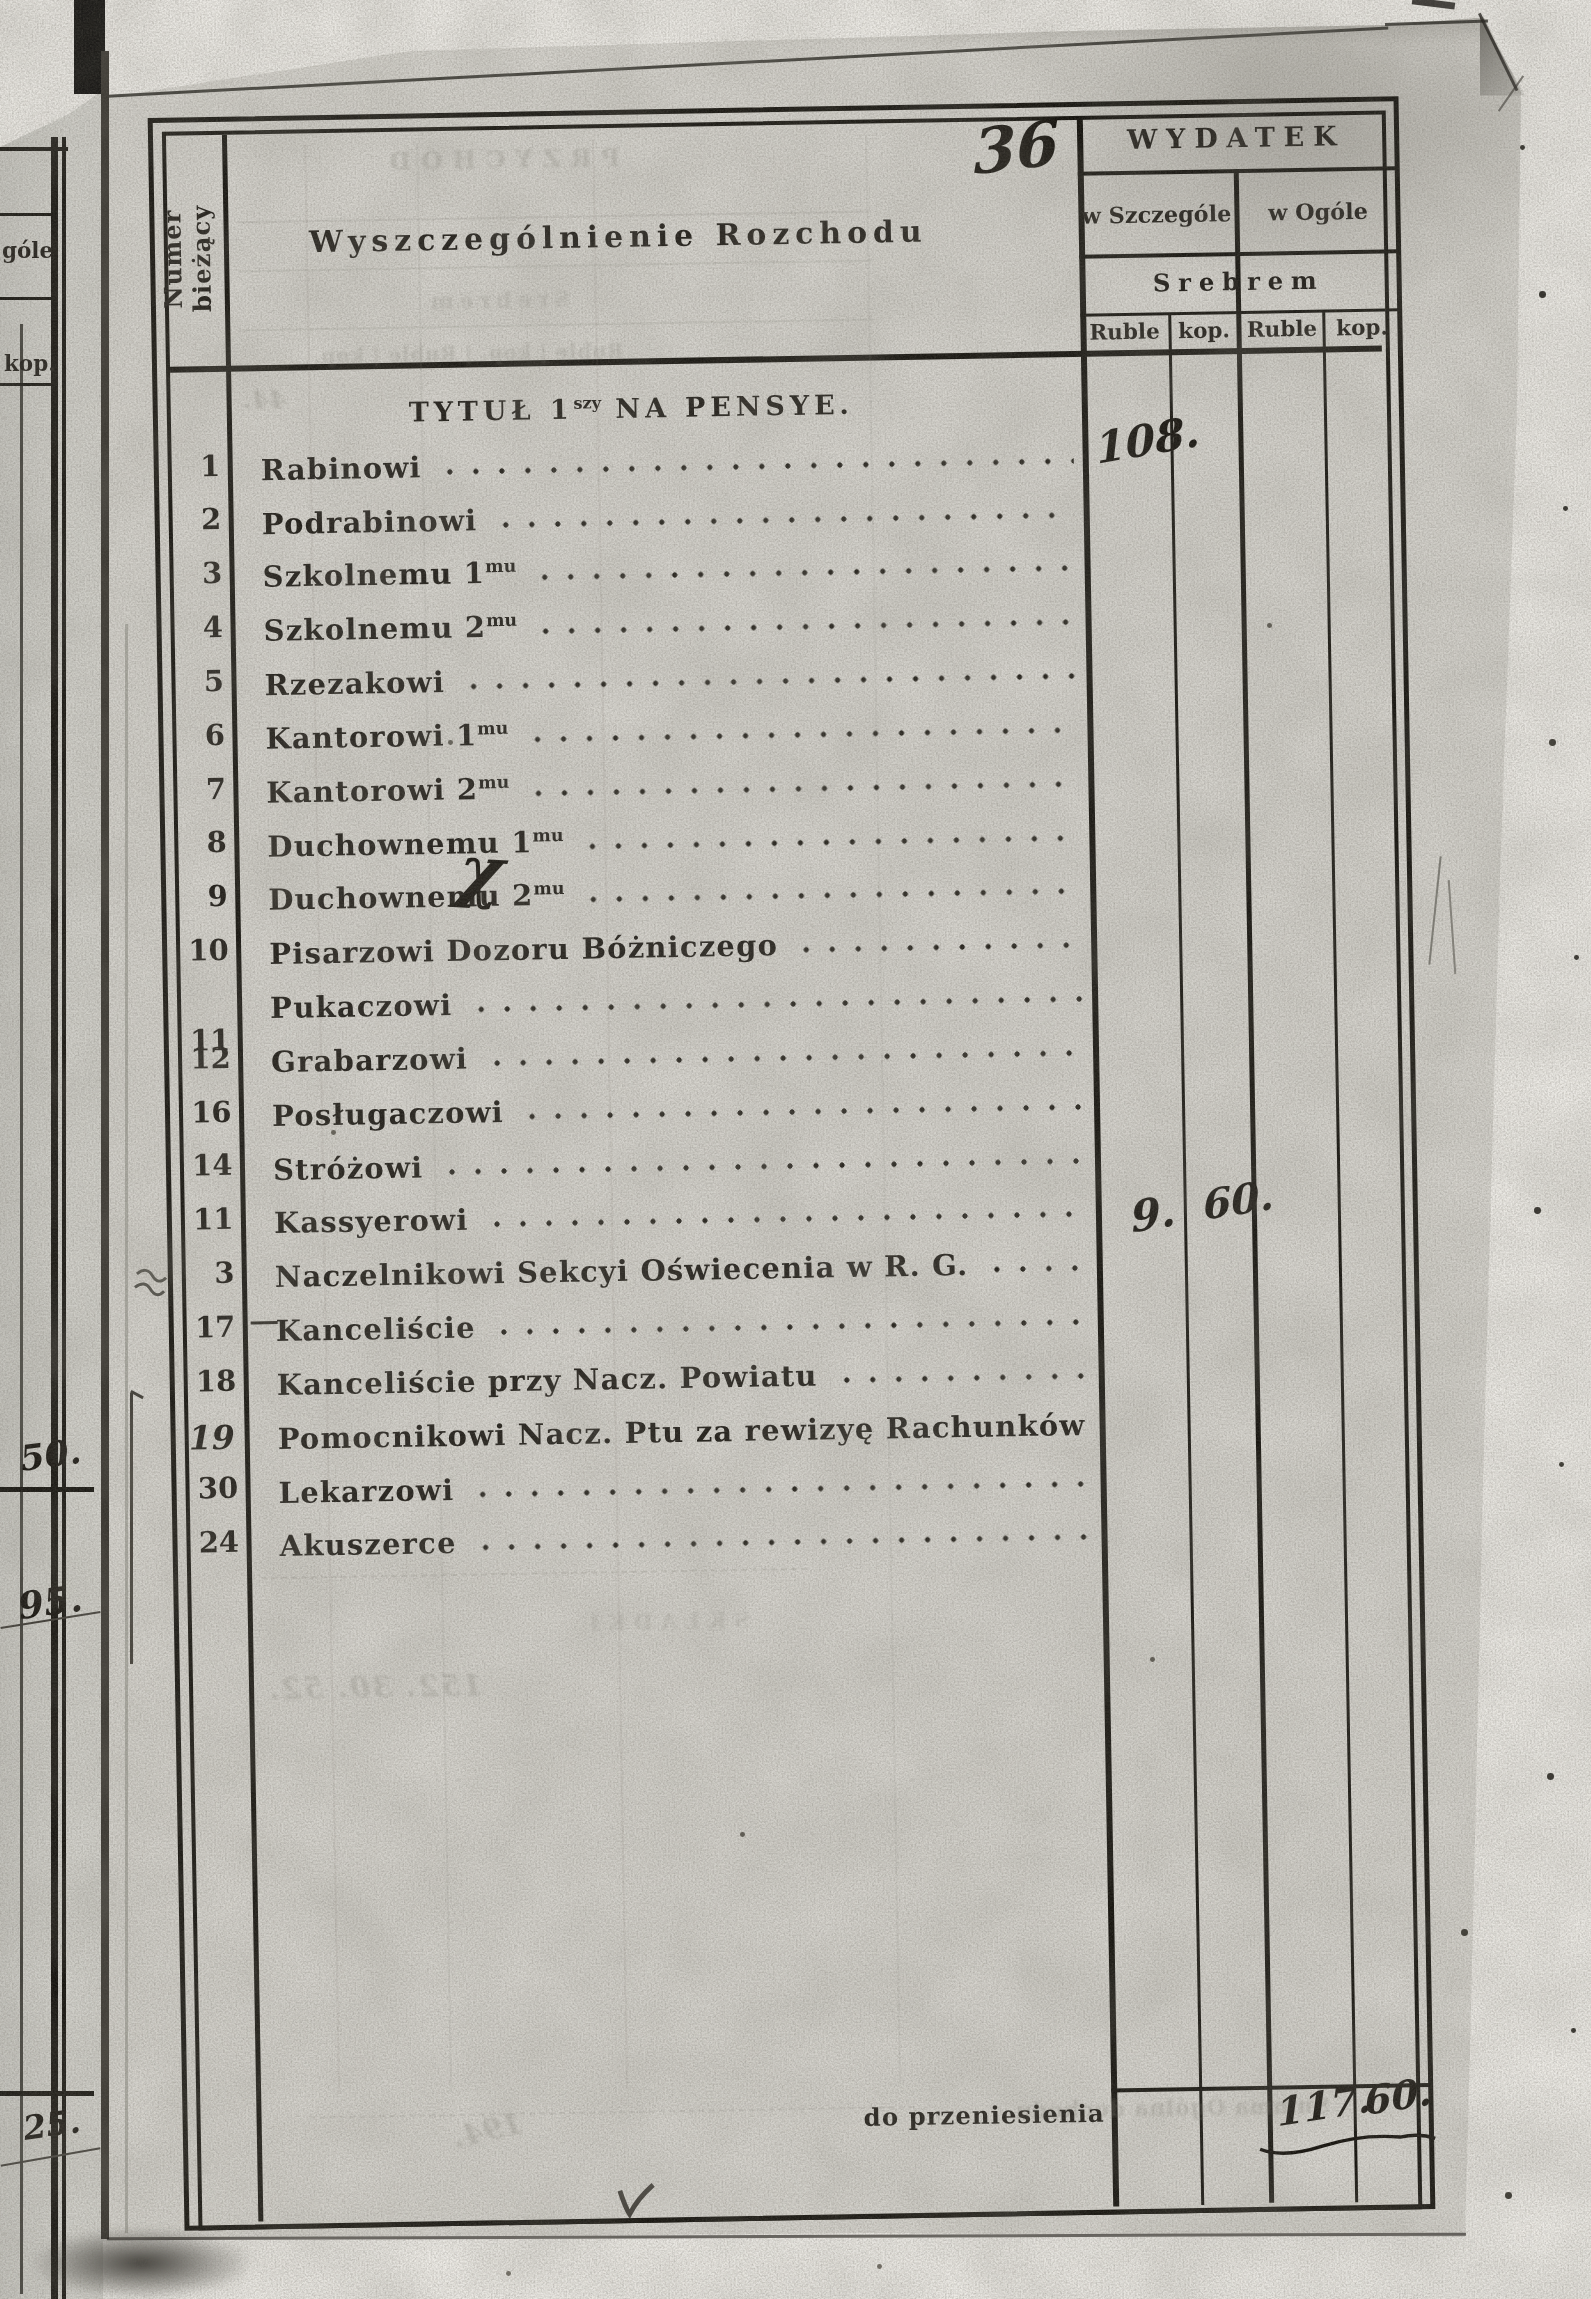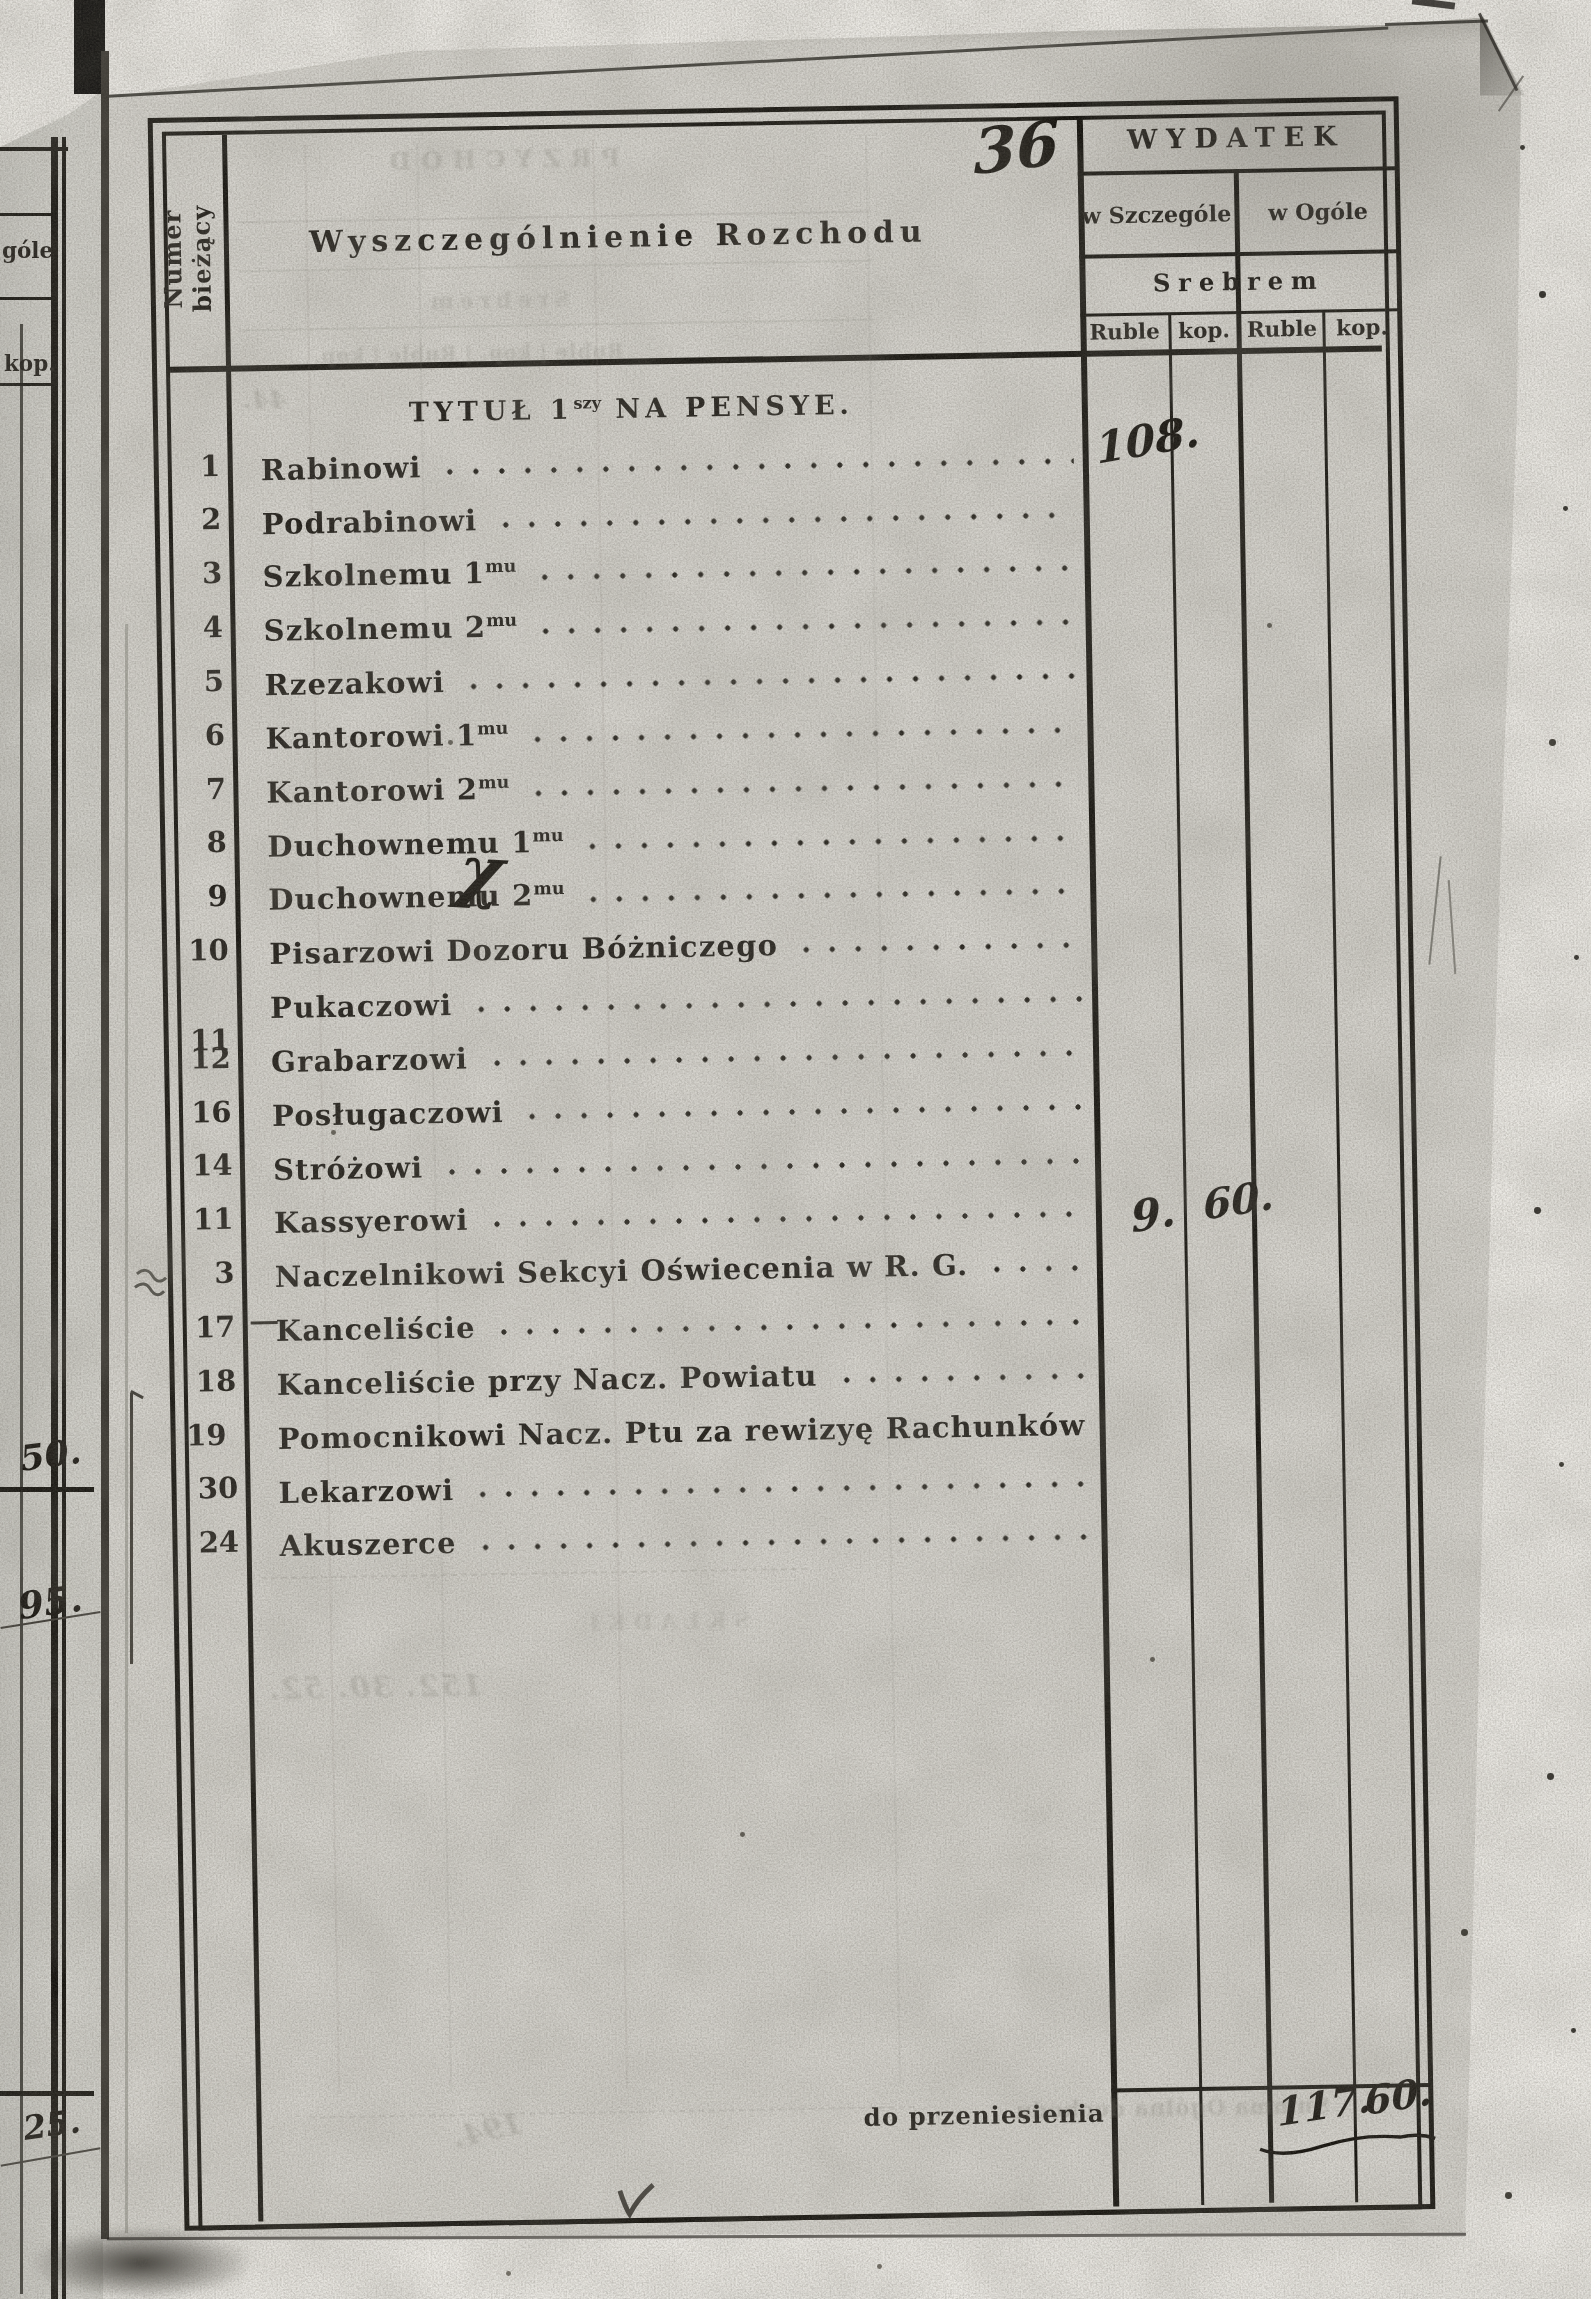--- a/index.html
+++ b/index.html
@@ -215,21 +215,21 @@
         <div class="abs print" style="left: 15.6px; top: 1193px; width: 51px; font-size: 29px; text-align: right;">17</div>
         <div class="abs rowline" style="left: 107px; top: 1189px; width: 817px; height: 43px;">
           <span class="print rowlabel">Kanceliście</span>
           <span class="leader"></span>
         </div>
         <div class="abs print" style="left: 15.6px; top: 1247px; width: 51px; font-size: 29px; text-align: right;">18</div>
         <div class="abs rowline" style="left: 107px; top: 1243px; width: 817px; height: 43px;">
           <span class="print rowlabel">Kanceliście przy Nacz. Powiatu</span>
           <span class="leader"></span>
         </div>
-        <div class="abs print" style="left: 15.6px; top: 1301px; width: 51px; font-size: 29px; text-align: left;">19</div>
+        <div class="abs print" style="left: 15.6px; top: 1301px; width: 51px; font-size: 33px; text-align: center; font-style: italic;">19</div>
         <div class="abs rowline" style="left: 107px; top: 1297px; width: 817px; height: 43px;">
           <span class="print rowlabel">Pomocnikowi Nacz. Ptu za rewizyę Rachunków</span>
           <span class="leader"></span>
         </div>
         <div class="abs print" style="left: 15.6px; top: 1354px; width: 51px; font-size: 29px; text-align: right;">30</div>
         <div class="abs rowline" style="left: 107px; top: 1351px; width: 817px; height: 43px;">
           <span class="print rowlabel">Lekarzowi</span>
           <span class="leader"></span>
         </div>
         <div class="abs print" style="left: 15.6px; top: 1408px; width: 51px; font-size: 29px; text-align: right;">24</div>

